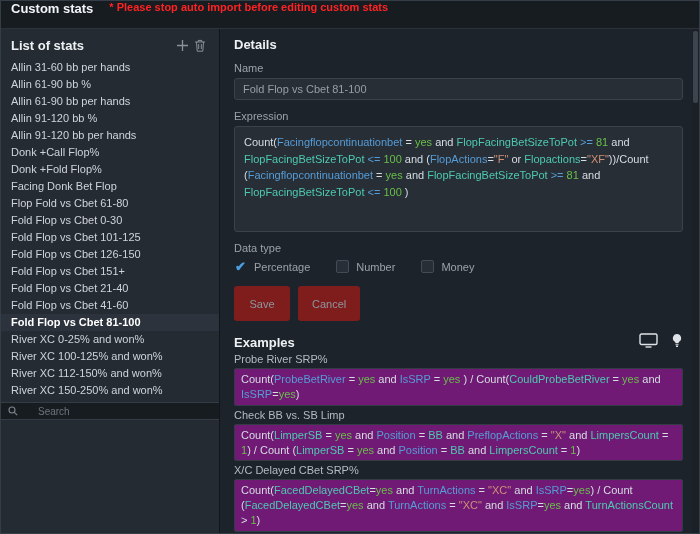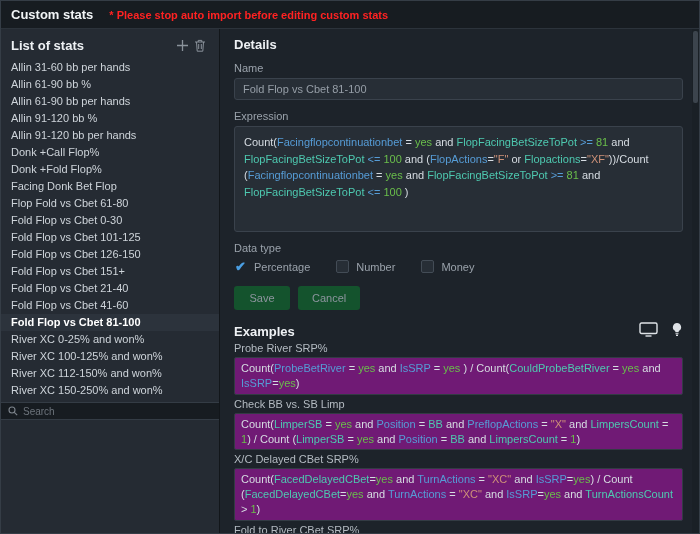--- a/index.html
+++ b/index.html
@@ -1,46 +1,46 @@
 <!DOCTYPE html>
 <html style="--accent: #4a9fe3; --warning: #ff2222; --tok-p: #d6dce2; --tok-b: #569cd6; --tok-t: #4ec9b0; --tok-g: #6abf4b; --tok-o: #ce9178;"><head>
 <meta charset="utf-8">
 <style>
   *{box-sizing:border-box;margin:0;padding:0}
   html,body{background:#11151a}
   body{font-family:"Liberation Sans",sans-serif}
   .app{width:700px;height:534px;background:#1d232a;border:1px solid #353d46;color:#c6ccd2;
        font-size:11px;display:flex;flex-direction:column;overflow:hidden;position:relative}
-  .topbar{height:28px;flex:0 0 28px;display:flex;align-items:center;padding:0 10px;background:#171c21;border-bottom:1px solid #2c333b}
+  .topbar{height:28px;flex:0 0 28px;display:flex;align-items:flex-start;padding:0 10px;background:#171c21;border-bottom:1px solid #2c333b}
   .topbar h1{font-size:13px;color:#f2f5f7;font-weight:bold}
   .warning{color:var(--warning,#ff2222);font-size:11px;margin-left:16px;font-weight:bold}
   .body{flex:1;display:flex;min-height:0;position:relative}
   .sidebar{width:219px;flex:0 0 219px;background:#252b33;border-right:1px solid #12161a;display:flex;flex-direction:column;overflow:hidden}
   .sidebar-header{display:flex;align-items:center;padding:7px 10px 5px}
   .sidebar-header h2{font-size:13px;color:#eef1f4;font-weight:bold;flex:1}
   .icon-btn{width:18px;height:18px;display:flex;align-items:center;justify-content:center;color:#8a929b;cursor:pointer}
   .stat-item{padding:2px 10px;height:17px;line-height:13px;color:#ced4da;white-space:nowrap;cursor:pointer}
   .stat-item.selected{color:#ffffff;font-weight:bold;background:#2c333c}
   .search-box{margin-top:3px;height:18px;background:#171c21;border-top:1px solid #343c45;border-bottom:1px solid #343c45;
-              display:flex;align-items:center;padding:0 7px;gap:5px;flex:0 0 18px}
+              display:flex;align-items:center;padding:0 7px;gap:20px;flex:0 0 18px}
   .search-box input{flex:1;background:transparent;border:0;outline:0;color:#aab1b8;font-size:10px;font-family:inherit}
   .search-box input::placeholder{color:#6d747c}
   .details{flex:1;padding:6px 16px 0 14px;overflow:hidden}
   h2.section{font-size:13px;color:#eef1f4;font-weight:bold;margin:2px 0 0}
   .field-label{display:block;color:#9aa2ab;margin:10px 0 4px}
   .text-input{width:100%;height:22px;background:#272e36;border:1px solid #3a424c;border-radius:3px;color:#969ea7;
               padding:0 8px;font-size:11px;font-family:inherit}
   .expression-box{height:106px;background:#272e36;border:1px solid #3a424c;border-radius:3px;padding:7px 9px;line-height:1.5;overflow:hidden;cursor:text}
   .checkbox-row{display:flex;gap:26px;margin-top:6px;align-items:center}
   .cb{display:flex;align-items:center;gap:7px;color:#9aa2ab;cursor:pointer}
   .cb .box{width:13px;height:13px;border:1px solid #434c56;background:#272e36;border-radius:2px;
            display:flex;align-items:center;justify-content:center;color:var(--accent,#4a9fe3);font-size:11px}
   .cb.checked .box{border-color:transparent;background:transparent;font-size:13px;font-weight:bold}
   .button-row{display:flex;gap:8px;margin-top:13px}
-  .btn{min-width:56px;height:24px;background:#14532d;border:0;border-radius:3px;color:#8d959e;font-size:11px;
+  .btn{min-width:56px;height:35px;background:#7f1d1d;border:0;border-radius:3px;color:#8d959e;font-size:11px;
        font-family:inherit;padding:0 14px;cursor:pointer}
   .examples-header{display:flex;align-items:flex-start;margin-top:12px}
   .examples-header h2{flex:1}
   .examples-icons{display:flex;gap:13px;align-items:center}
   .examples-icons span{cursor:pointer;display:flex;align-items:center}
   .example{margin-top:0}
   .example-title{color:#b4bbc2;margin:3px 0 3px}
   .code-box{background:#701a75;border:1px solid #333b44;border-radius:2px;padding:3px 6px;line-height:1.35}
   .tok-p{color:var(--tok-p,#d6dce2)}
   .tok-b{color:var(--tok-b,#569cd6)}

